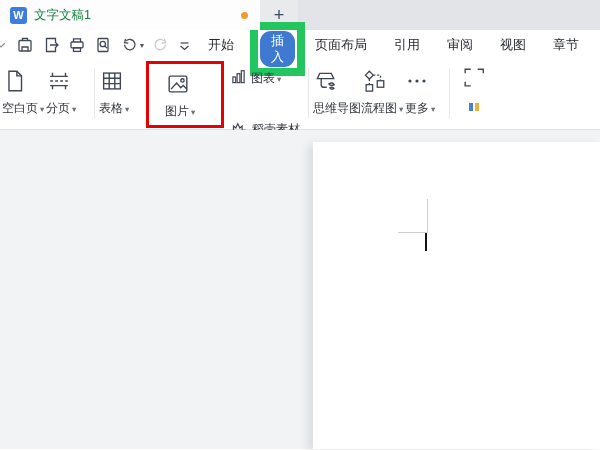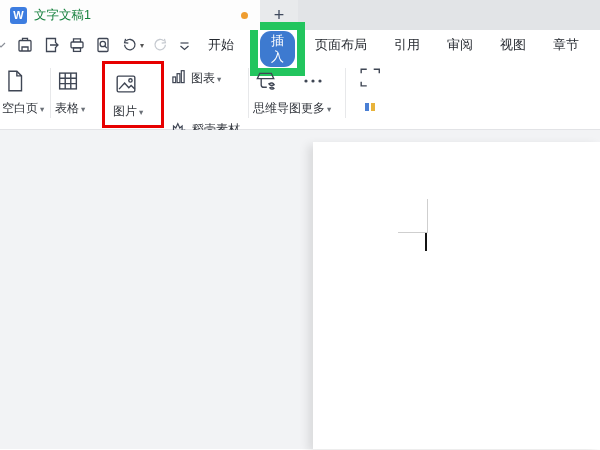--- a/index.html
+++ b/index.html
@@ -30,21 +30,21 @@
   .tiny-arrow{font-size:8px;color:#555;margin-left:2px;}
   
   .ribbon{height:70px;background:#fff;border-bottom:1px solid #e2e3e6;
     display:flex;align-items:flex-start;padding-left:2px;box-sizing:border-box;}
   .ritem{display:flex;flex-direction:column;align-items:flex-start;padding-top:5px;min-width:44px;}
   .ritem .ic{height:32px;display:flex;align-items:center;justify-content:center;}
   .ritem .lbl{font-size:12px;color:#30343b;margin-top:3px;white-space:nowrap;}
   .arrow{font-size:8.5px;color:#6b7077;margin-left:2px;}
   .rsep{width:1px;height:50px;background:#e7e8ea;margin:8px 4px 0;}
   .redbox-item{border:3px solid #e70000;display:flex;flex-direction:column;align-items:center;
-    padding:2px 8px 5px;margin:1px 3px 0;}
+    padding:2px 16px 5px;margin:1px 3px 0;}
   .compact{display:flex;flex-direction:column;justify-content:flex-start;padding-top:10px;margin:0 4px;gap:28px;}
   .crow{display:flex;align-items:center;gap:5px;height:17px;margin-bottom:6px;}
   .crow .lbl{font-size:12px;color:#30343b;white-space:nowrap;}
   .clipped-item{margin-left:2px;padding-top:5px;display:flex;flex-direction:column;align-items:center;width:36px;}
   .clip-marks{display:flex;gap:2px;margin-top:8px;}
   .clip-marks i{display:block;width:4px;height:8px;}
   
   .docarea{position:relative;height:319px;background:#f2f3f5;}
   .page{position:absolute;left:313px;top:12px;width:287px;height:307px;background:#fff;
     box-shadow:-5px 3px 9px rgba(0,0,0,.10);}
@@ -141,20 +141,30 @@
     <div class="ritem">
       <span class="ic">
         <svg width="26" height="26" viewBox="0 0 28 28" fill="none" stroke="#3f4654" stroke-width="1.5">
           <path d="M7.5 3.5 h8.5 l5 5 v16 h-13.5 z"></path>
             <path d="M16 3.5 v5 h5"></path>
         </svg>
       </span>
       <span class="lbl"><span>空白页</span><span class="arrow">▾</span></span>
     </div>
 
+    <div class="ritem">
+      <span class="ic">
+        <svg width="26" height="26" viewBox="0 0 28 28" fill="none" stroke="#3f4654" stroke-width="1.5">
+          <path d="M7 5 v4 M21 5 v4 M4.5 9 h19"></path>
+          <path d="M4.5 14 h19" stroke-dasharray="3 2.4"></path>
+          <path d="M4.5 19 h19 M7 19 v4 M21 19 v4"></path>
+        </svg>
+      </span>
+      <span class="lbl"><span>分页</span><span class="arrow">▾</span></span>
+    </div>
 
     <span class="rsep"></span>
 
     <div class="ritem">
       <span class="ic">
         <svg width="26" height="26" viewBox="0 0 28 28" fill="none" stroke="#3f4654" stroke-width="1.5">
           <rect x="5" y="5.5" width="18" height="17"></rect>
             <path d="M5 11 h18 M5 16.8 h18 M11 5.5 v17 M17 5.5 v17"></path>
         </svg>
       </span>
@@ -206,20 +216,32 @@
         <svg width="27" height="27" viewBox="0 0 28 28" fill="none" stroke="#3f4654" stroke-width="1.4">
           <path d="M7 5.5 h12 l2.5 5.5 h-17 z"></path>
           <path d="M8.5 11 v6.5 c0 1.5 1.2 2.5 2.8 2.5 h3"></path>
           <path d="M16.5 16.5 c2.5 -1.5 4.5 -1.2 5.5 .8 c-2 1.3 -4.2 1 -5.5 -.8 z"></path>
           <path d="M17.5 20.5 c1.8 -1 3.3 -.8 4.2 .6 c-1.5 1 -3.2 .8 -4.2 -.6 z"></path>
         </svg>
       </span>
       <span class="lbl">思维导图</span>
     </div>
 
+    <div class="ritem">
+      <span class="ic">
+        <svg width="26" height="26" viewBox="0 0 28 28" fill="none" stroke="#3f4654" stroke-width="1.4">
+          <path d="M9 3.5 l4.2 4.2 -4.2 4.2 -4.2 -4.2 z"></path>
+          <path d="M13.2 7.7 h7.8 v6" stroke-dasharray="2.2 2"></path>
+          <path d="M9 11.9 v6" stroke-dasharray="2.2 2"></path>
+          <rect x="17.5" y="13.7" width="7" height="7"></rect>
+          <rect x="5.5" y="17.9" width="7" height="7"></rect>
+        </svg>
+      </span>
+      <span class="lbl"><span>流程图</span><span class="arrow">▾</span></span>
+    </div>
 
 
     <div class="ritem" style="min-width:40px">
       <span class="ic">
         <svg width="24" height="24" viewBox="0 0 24 24" fill="#3f4654">
           <circle cx="5" cy="12" r="1.6"></circle>
             <circle cx="12" cy="12" r="1.6"></circle>
             <circle cx="19" cy="12" r="1.6"></circle>
         </svg>
       </span>

